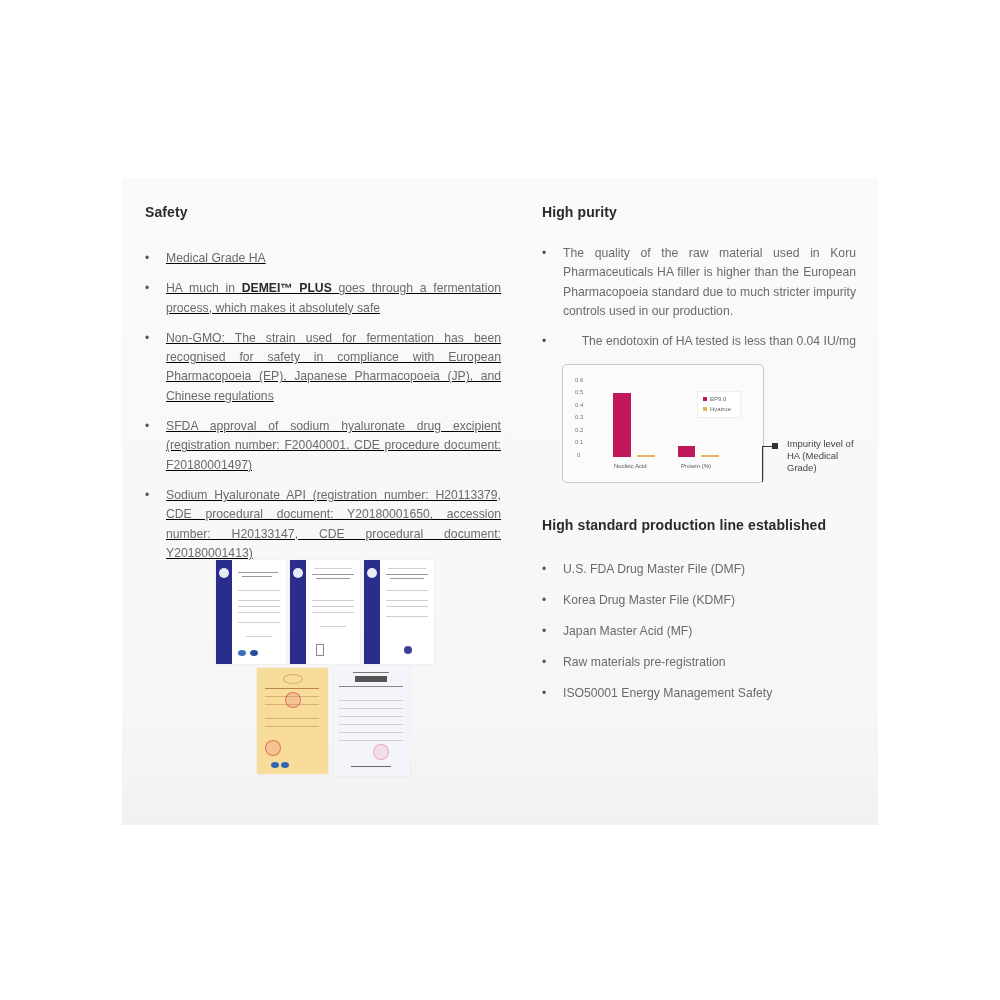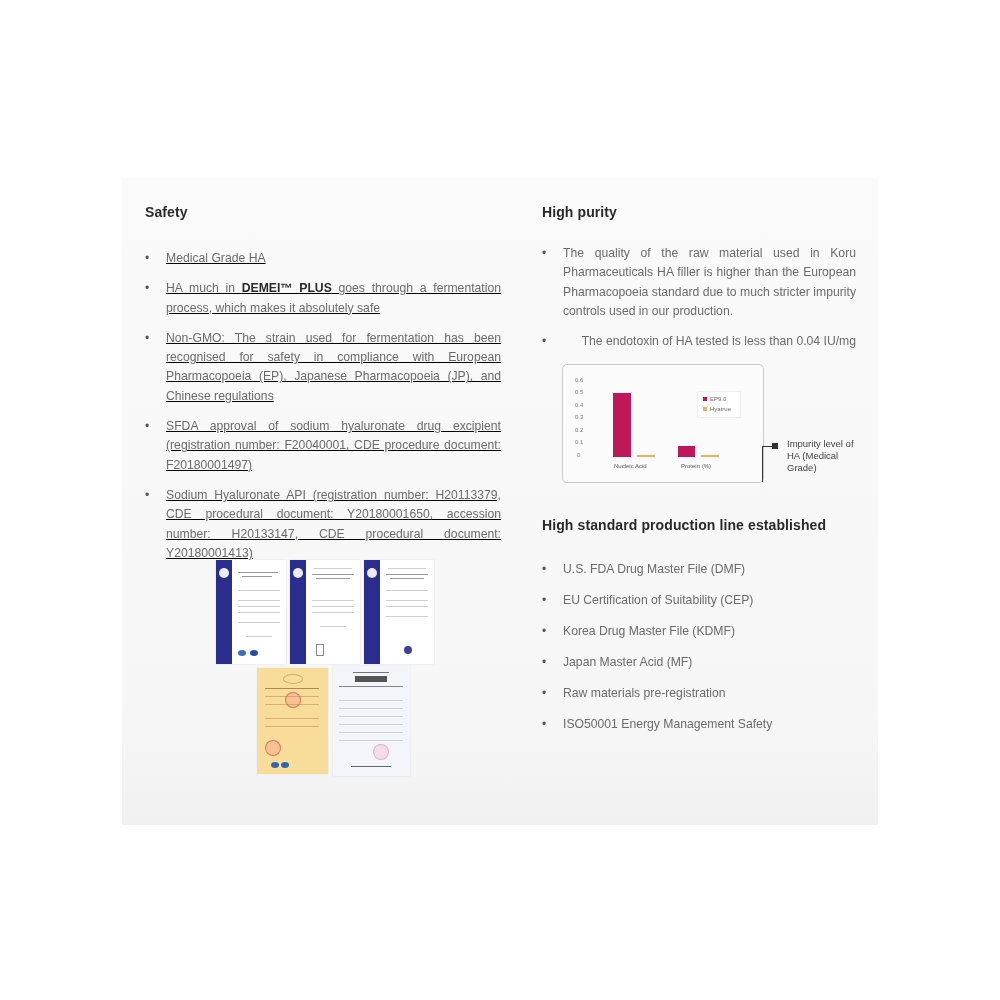--- a/index.html
+++ b/index.html
@@ -162,18 +162,17 @@
   </div>
 </div>
 <div class="callout-vline"></div>
 <div class="callout-line"></div>
 <div class="callout-dot"></div>
 <div class="callout-text">Impurity level of HA (Medical Grade)</div>
 
 <h2 class="prod-title">High standard production line established</h2>
 <ul class="prod-list">
   <li>U.S. FDA Drug Master File (DMF)</li>
-  <li>EU Certification of Suitability (CEP)</li>
   <li>Korea Drug Master File (KDMF)</li>
   <li>Japan Master Acid (MF)</li>
   <li>Raw materials pre-registration</li>
   <li>ISO50001 Energy Management Safety</li>
 </ul>
 
 </body></html>

